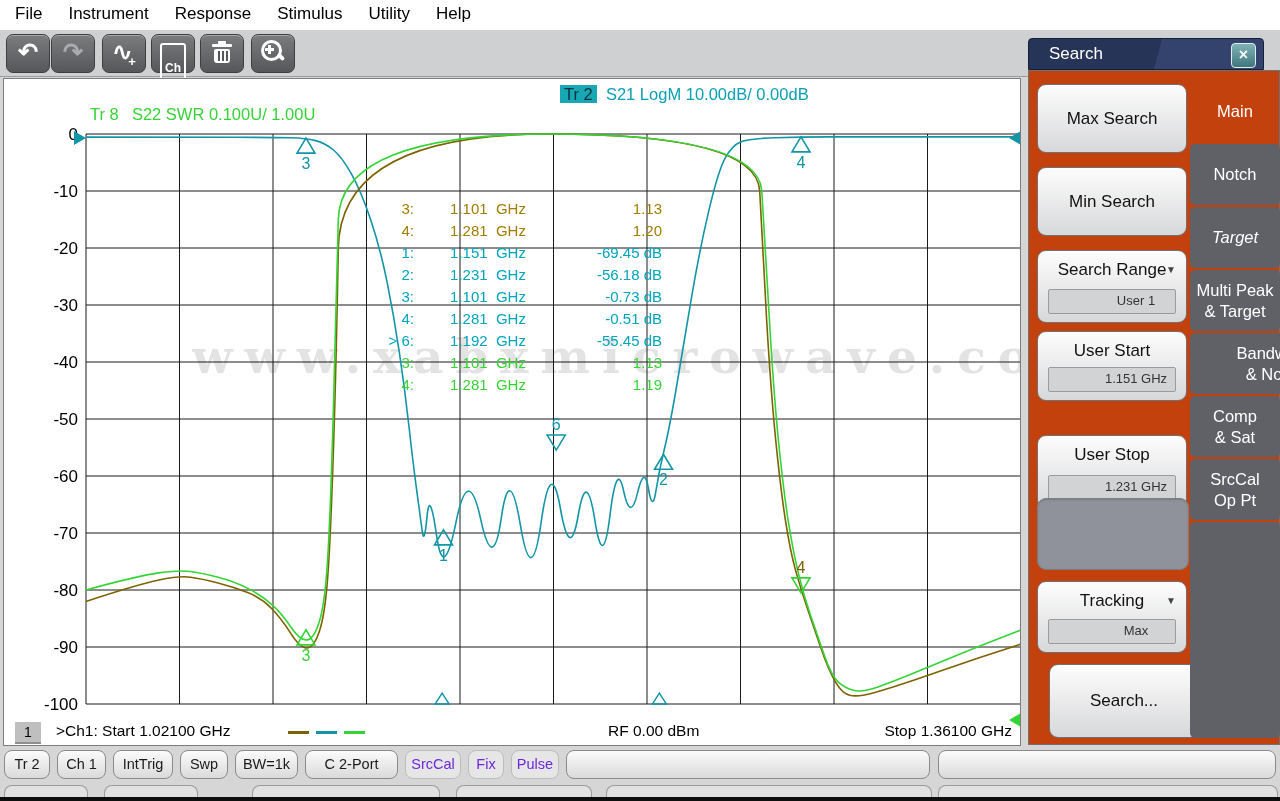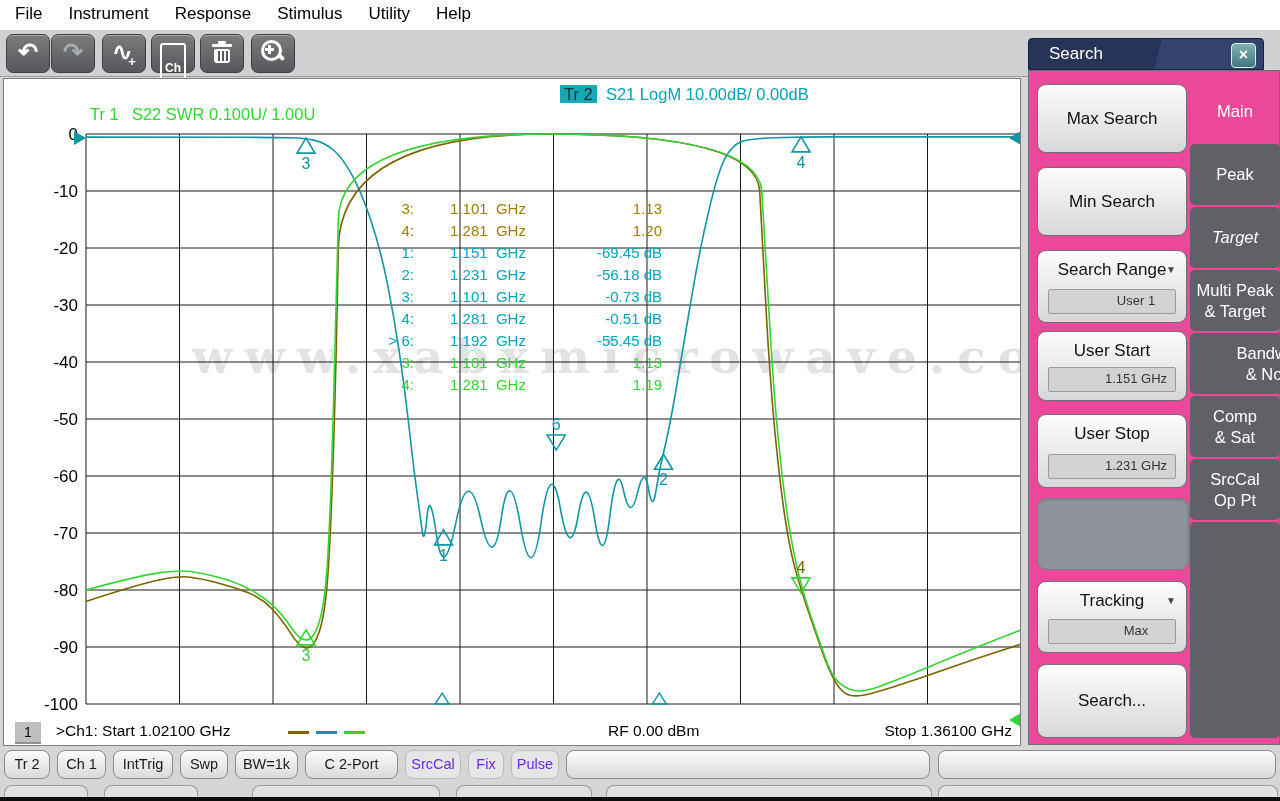--- a/index.html
+++ b/index.html
@@ -60,21 +60,21 @@
   .st-stop{position:absolute;left:838px;width:170px;text-align:right;top:3px;}
 
   
   .search-panel{position:absolute;left:1028px;top:38px;width:252px;height:707px;}
   .sp-title{position:absolute;left:0;top:0;width:236px;height:32px;border-radius:4px 4px 0 0;
     background:linear-gradient(105deg,#263457 55%,#33436d 55%);border:1px solid #15203a;box-sizing:border-box;}
   .sp-title-text{position:absolute;left:20px;top:5px;color:#fff;font-size:17px;}
   .sp-close{position:absolute;right:7px;top:4px;width:23px;height:23px;border-radius:4px;
     background:linear-gradient(#7fb2b6,#3f777e);border:1px solid #dfeff0;color:#fff;
     font-size:16px;font-weight:bold;text-align:center;line-height:21px;}
-  .sp-body{position:absolute;left:0;top:32px;width:252px;height:675px;background:#ec4899;border:1px solid #6e7077;box-sizing:border-box;}
+  .sp-body{position:absolute;left:0;top:32px;width:252px;height:675px;background:#c2410c;border:1px solid #6e7077;box-sizing:border-box;}
   .sp-btn{position:absolute;left:8px;width:150px;border-radius:9px;border:1px solid #6f7177;
     background:linear-gradient(#fdfdfd,#d7d8da);box-shadow:inset 0 1px 0 #fff;
     font-size:17px;color:#111;text-align:center;box-sizing:border-box;}
   .sp-btn .lbl{display:block;margin-top:10px;}
   .sp-btn.has-val .lbl{margin-top:9px;}
   .sp-val{position:absolute;left:10px;right:10px;bottom:8px;height:23px;background:#d2d3d5;
     border:1px solid #9a9b9e;border-radius:2px;font-size:13px;color:#333;line-height:22px;padding-left:48px;}
   .sp-arrow{position:absolute;right:10px;top:13px;font-size:10px;color:#444;}
   .sp-empty{position:absolute;left:8px;width:150px;border-radius:9px;background:#90929b;
     border:1px solid #7b7d85;box-shadow:inset 0 1px 2px rgba(0,0,0,.15);}
@@ -120,21 +120,21 @@
           <div class="lens"></div>
           <div class="ph"></div>
           <div class="pv"></div>
           <div class="stick"></div>
         </div>
       </div>
     </div>
 
   <div class="plot-window">
     <div class="legend" style="left: 556px; top: 6px; color: rgb(10, 160, 180);" id="legend-1"><span class="tr-id hl">Tr 2</span><span>  S21 LogM 10.00dB/ 0.00dB</span></div>
-    <div class="legend" style="left: 82px; top: 26px; color: rgb(53, 212, 53);" id="legend-2"><span class="tr-id">Tr 1</span><span>  S22 SWR 0.100U/ 1.00U</span></div>
+    <div class="legend" style="left: 82px; top: 26px; color: rgb(53, 212, 53);" id="legend-2"><span class="tr-id">Tr 8</span><span>  S22 SWR 0.100U/ 1.00U</span></div>
 
     <div class="watermark">www.xabxmicrowave.com</div>
 
     <svg id="plot-svg" width="1018" height="660">
         <line x1="82" y1="55" x2="82" y2="625" stroke="#1a1a1a" stroke-width="1"></line>
         <line x1="175.5" y1="55" x2="175.5" y2="625" stroke="#1a1a1a" stroke-width="1"></line>
         <line x1="269" y1="55" x2="269" y2="625" stroke="#1a1a1a" stroke-width="1"></line>
         <line x1="362.5" y1="55" x2="362.5" y2="625" stroke="#1a1a1a" stroke-width="1"></line>
         <line x1="456" y1="55" x2="456" y2="625" stroke="#1a1a1a" stroke-width="1"></line>
         <line x1="549.5" y1="55" x2="549.5" y2="625" stroke="#1a1a1a" stroke-width="1"></line>
@@ -226,35 +226,35 @@
         </div>
         <div class="sp-btn has-val" style="top: 179px; height: 73px;">
           <span class="lbl">Search Range</span>
           <span class="sp-arrow">▼</span>
           <div class="sp-val">User 1</div>
         </div>
         <div class="sp-btn has-val" style="top: 260px; height: 70px;">
           <span class="lbl">User Start</span>
           <div class="sp-val">1.151 GHz</div>
         </div>
-        <div class="sp-btn has-val" style="top: 343px; height: 74px;">
+        <div class="sp-btn has-val" style="top: 364px; height: 74px;">
           <span class="lbl">User Stop</span>
           <div class="sp-val">1.231 GHz</div>
         </div>
         <div class="sp-empty" style="top: 427px; height: 70px;"></div>
         <div class="sp-btn has-val" style="top: 510px; height: 72px;">
           <span class="lbl">Tracking</span>
           <span class="sp-arrow">▼</span>
           <div class="sp-val">Max</div>
         </div>
-        <div class="sp-btn" style="top: 593px; height: 74px; line-height: 52px;">
+        <div class="sp-btn" style="top: 593px; height: 74px; line-height: 52px; margin-left: 12px;">
           <span class="lbl">Search...</span>
         </div>
         <div class="sp-tab selected" style="top: 10px; height: 61px;">Main</div>
-        <div class="sp-tab" style="top: 73px; height: 61px;">Peak</div>
+        <div class="sp-tab" style="top: 73px; height: 61px;">Notch</div>
         <div class="sp-tab" style="top: 136px; height: 61px; font-style: italic;">Target</div>
         <div class="sp-tab" style="top: 199px; height: 61px;">Multi Peak
 &amp; Target</div>
         <div class="sp-tab" style="top: 262px; height: 61px; padding-left: 40px;">Bandwidth
 &amp; Notch</div>
         <div class="sp-tab" style="top: 325px; height: 61px;">Comp
 &amp; Sat</div>
         <div class="sp-tab" style="top: 388px; height: 61px;">SrcCal
 Op Pt</div>
         <div class="sp-tabfill" style="top: 451px; height: 216px;"></div>

